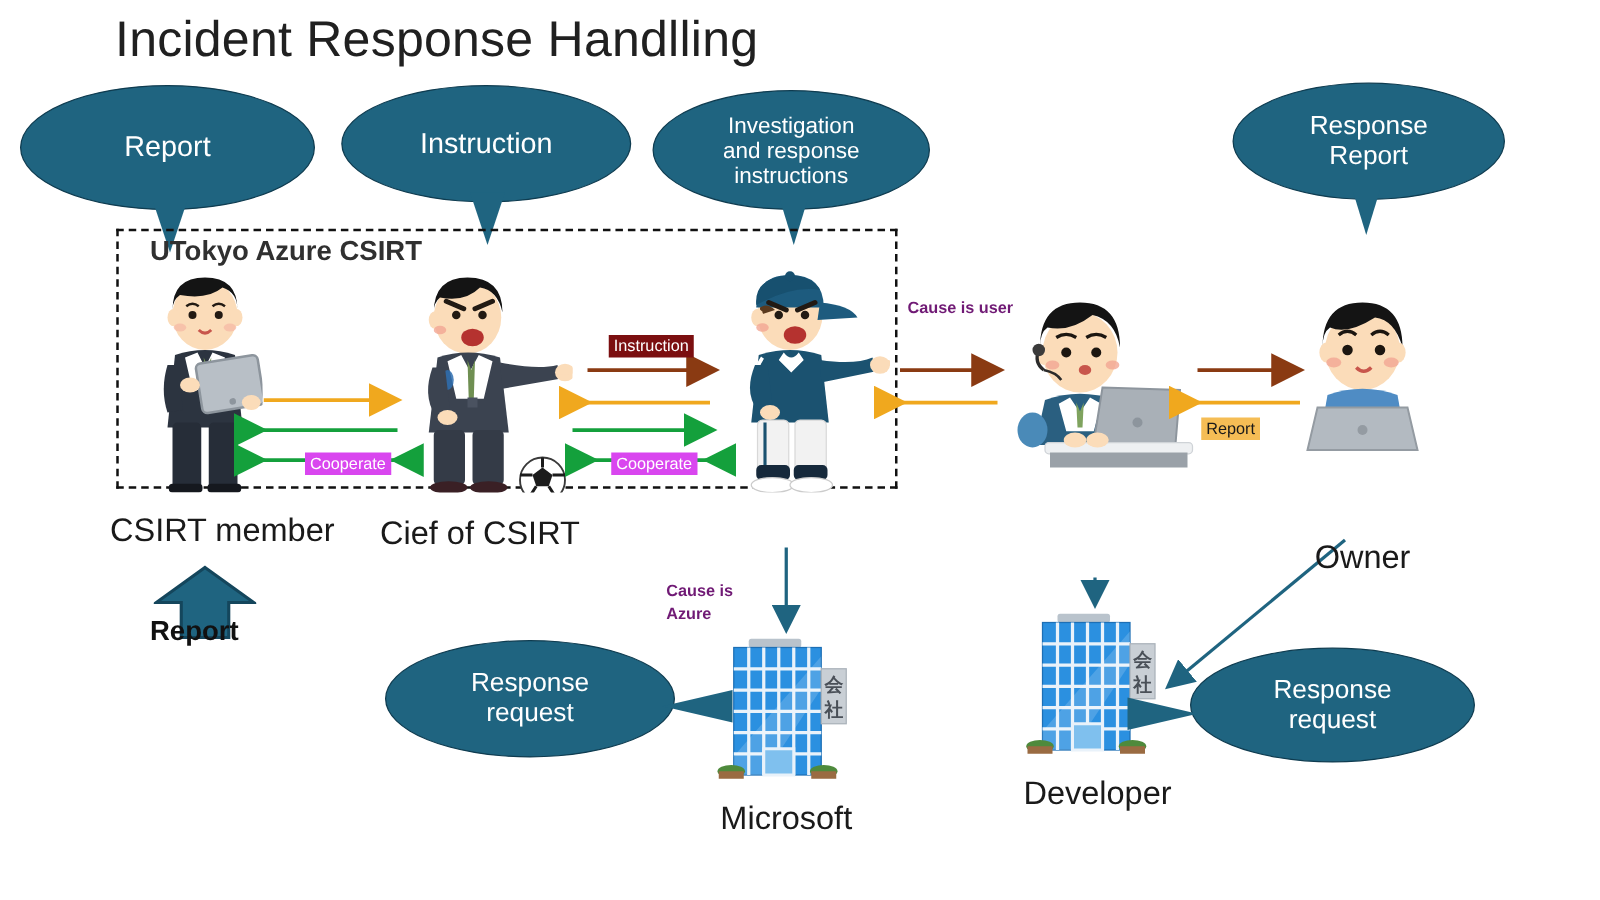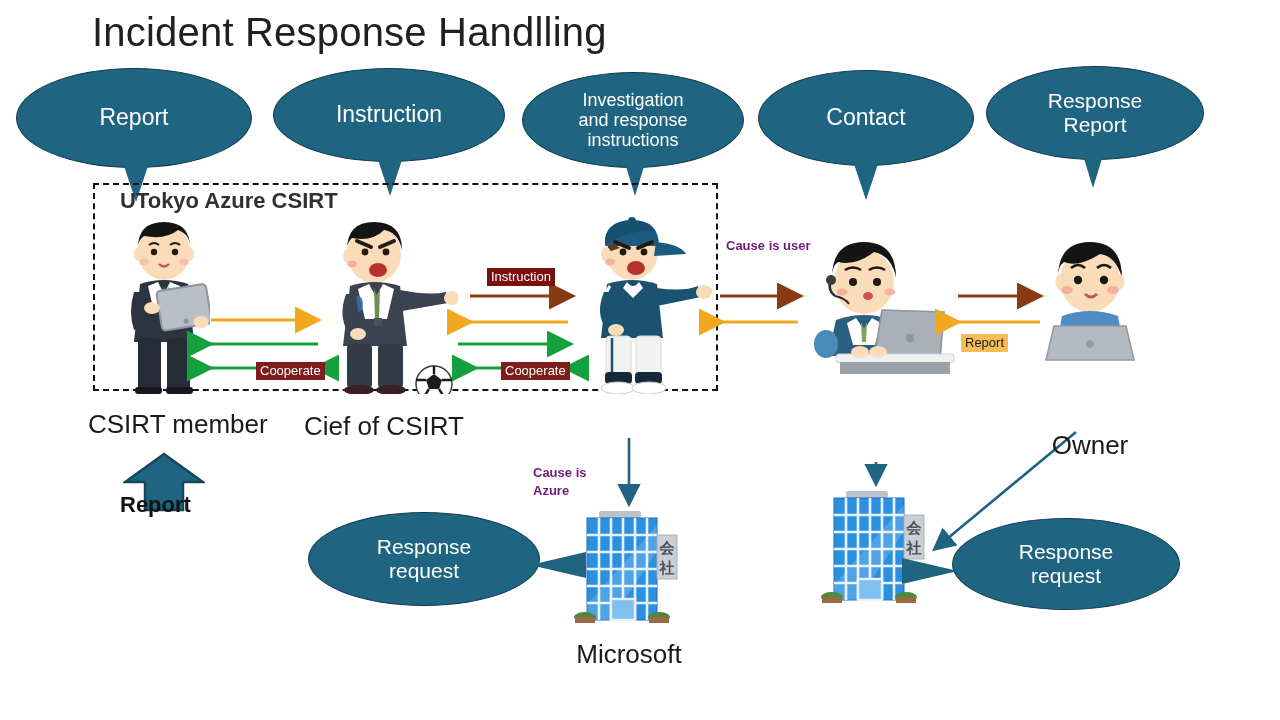--- a/index.html
+++ b/index.html
@@ -51,21 +51,21 @@
   
   .caption{font-size:26px;color:#1a1a1a;text-align:center;white-space:nowrap;line-height:1.28;}
   .caption.two{white-space:normal;}
   .small-note{font-size:13px;color:#701a75;line-height:1.35;white-space:pre-line;font-weight:bold;}
 
   
   .chip{
     font-size:13px;color:#ffffff;padding:1px 4px;white-space:nowrap;line-height:1.25;
   }
   .chip.instruction{background:#7b0f10;}
-  .chip.cooperate{background:#7f1d1d;margin-left:12px;}
+  .chip.cooperate{background:#d946ef;}
   .chip.report{background:#f5bd55;color:#1a1a1a;}
 
   
   #report-block-arrow{left:115px;top:452px;width:82px;height:60px;}
   #report-bold{left:112px;top:492px;font-size:22px;font-weight:bold;color:#111;white-space:nowrap;}
 </style>
 </head>
 <body>
 
 <div class="stage">
@@ -82,24 +82,20 @@
     <div class="bub-tail abs" style="left:103px;top:86px;"></div>
   </div>
 
   <div class="abs" style="left:514px;top:72px;">
     <div class="bubble" style="width:222px;height:96px;font-size:18px;white-space:pre-line;">Investigation
 and response
 instructions</div>
     <div class="bub-tail abs thin" style="left:102px;top:88px;"></div>
   </div>
 
-  <div class="abs" style="left:750px;top:70px;">
-    <div class="bubble" style="width:216px;height:96px;font-size:23px;">Contact</div>
-    <div class="bub-tail abs" style="left:94px;top:88px;"></div>
-  </div>
 
   <div class="abs" style="left:978px;top:66px;">
     <div class="bubble" style="width:218px;height:94px;font-size:21px;white-space:pre-line;">Response
 Report</div>
     <div class="bub-tail abs thin" style="left:96px;top:86px;"></div>
   </div>
 
   <div class="abs" id="csirt-box"></div>
   <div class="abs" id="csirt-box-label">UTokyo Azure CSIRT</div>
 
@@ -326,20 +322,21 @@
   <div class="abs chip report" style="left:953px;top:334px;">Report</div>
 
   <div class="abs small-note" style="left:718px;top:237px;">Cause is user</div>
   <div class="abs small-note" style="left:525px;top:464px;">Cause is
 Azure</div>
 
   <div class="abs caption" style="left:80px;top:408px;width:168px;">CSIRT member</div>
   <div class="abs caption" style="left:296px;top:410px;width:158px;">Cief of CSIRT</div>
   <div class="abs caption" style="left:1014px;top:404px;width:136px;margin-top:25px;">Owner</div>
   <div class="abs caption" style="left:548px;top:638px;width:146px;">Microsoft</div>
+  <div class="abs caption" style="left:800px;top:618px;width:140px;">Developer</div>
 
   <svg class="abs" id="report-block-arrow" viewBox="0 0 82 60">
     <polygon points="41,2 80,30 60,30 60,58 22,58 22,30 2,30" fill="#1f6480" stroke="#14465c" stroke-width="2.5"></polygon>
   </svg>
   <div class="abs" id="report-bold">Report</div>
 
   <div class="abs" style="left:300px;top:512px;">
     <div class="bubble" style="width:232px;height:94px;font-size:21px;white-space:pre-line;">Response
 request</div>
     <div class="tail-left abs" style="left:222px;top:40px;"></div>

